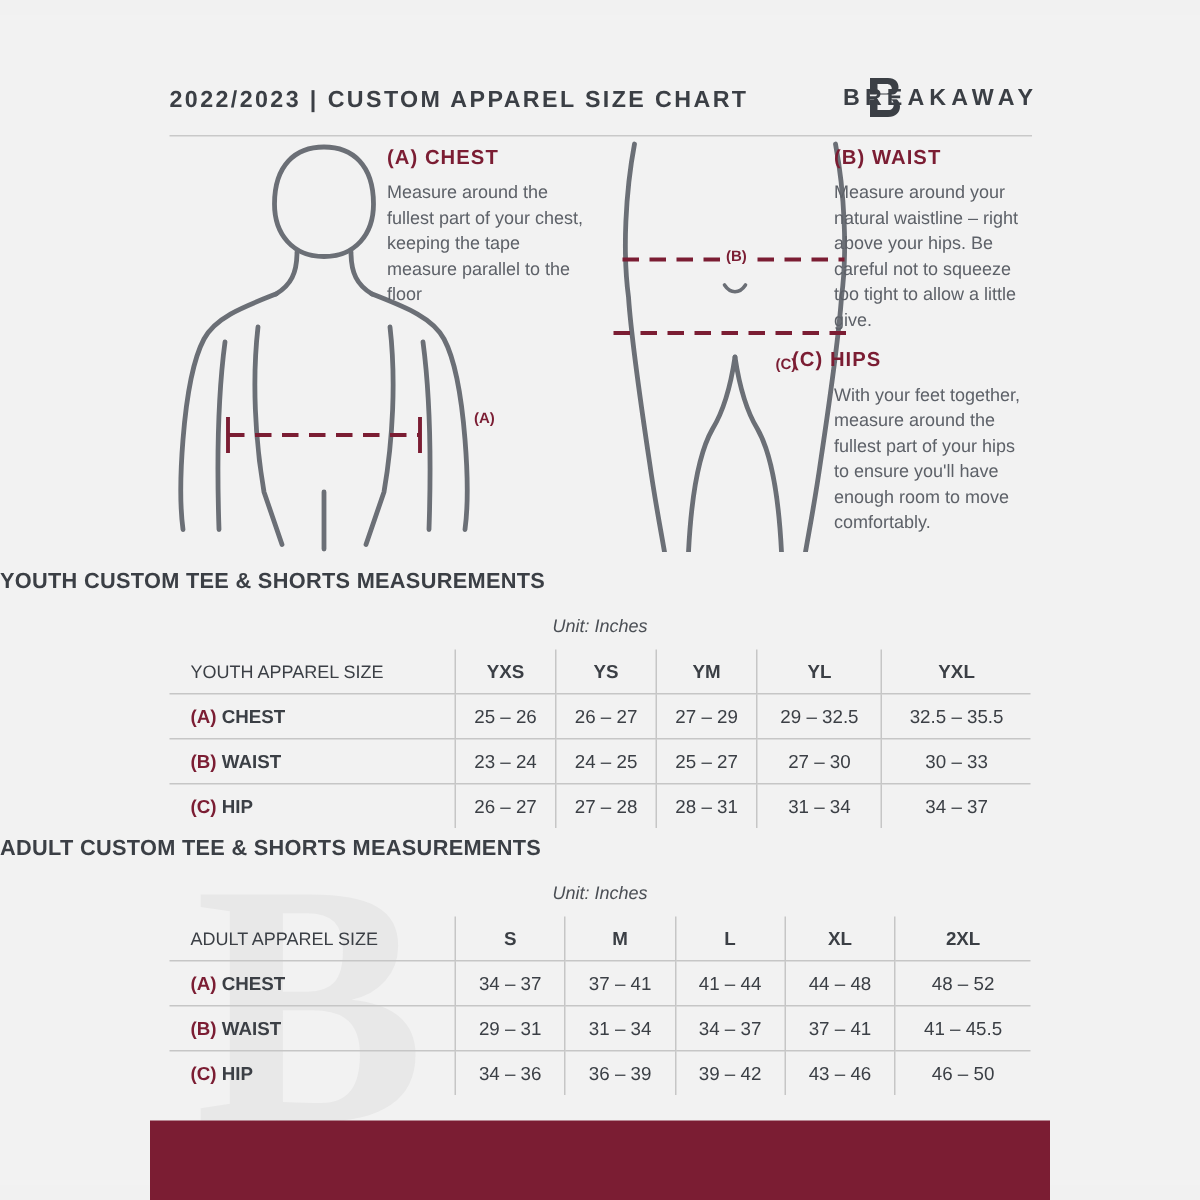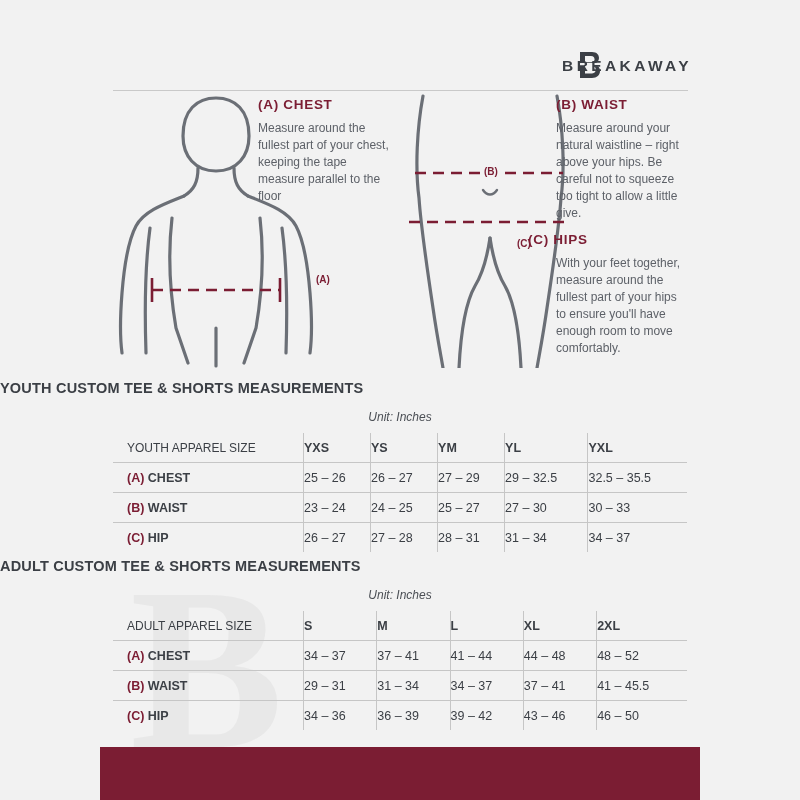--- a/index.html
+++ b/index.html
@@ -133,20 +133,21 @@
   table.size {
     border-collapse: collapse;
     margin: 9px auto 0 auto;
     width: 574px;
   }
   table.size td {
     border: 1px solid #c6c6c6;
     height: 29px;
     font-size: 12.5px;
     color: #3b3f45;
+    text-align: center;
     padding: 0;
   }
   table.size td.rowhead {
     text-align: left;
     padding-left: 14px;
     font-weight: bold;
     border-left: none;
   }
   table.size tr.head td {
     font-weight: bold;
@@ -173,20 +174,21 @@
 </style>
 </head>
 <body>
 
 <div class="page">
   <div class="sheet">
 
     <div class="watermark">B</div>
 
     <div class="header">
+      <div class="header-title">2022/2023  |  CUSTOM APPAREL SIZE CHART</div>
 
       <div class="brand-mark">
         <svg width="26" height="30" viewBox="0 0 26 30">
           <path d="M4 2 H16 C21 2 23 5 23 8 C23 11 21 13 18 14 C21 15 24 17 24 21 C24 25 21 28 16 28 H4 Z" fill="#3b3f45"></path>
           <path d="M9 6 H15 C17.5 6 18.5 7.5 18.5 9.2 C18.5 11 17.5 12.3 15 12.3 H9 Z" fill="#f2f2f2"></path>
           <path d="M9 16 H16 C18.6 16 19.8 17.6 19.8 19.6 C19.8 21.8 18.6 23.4 16 23.4 H9 Z" fill="#f2f2f2"></path>
           <rect x="0" y="13" width="26" height="3.2" fill="#f2f2f2"></rect>
         </svg>
       </div>
 

